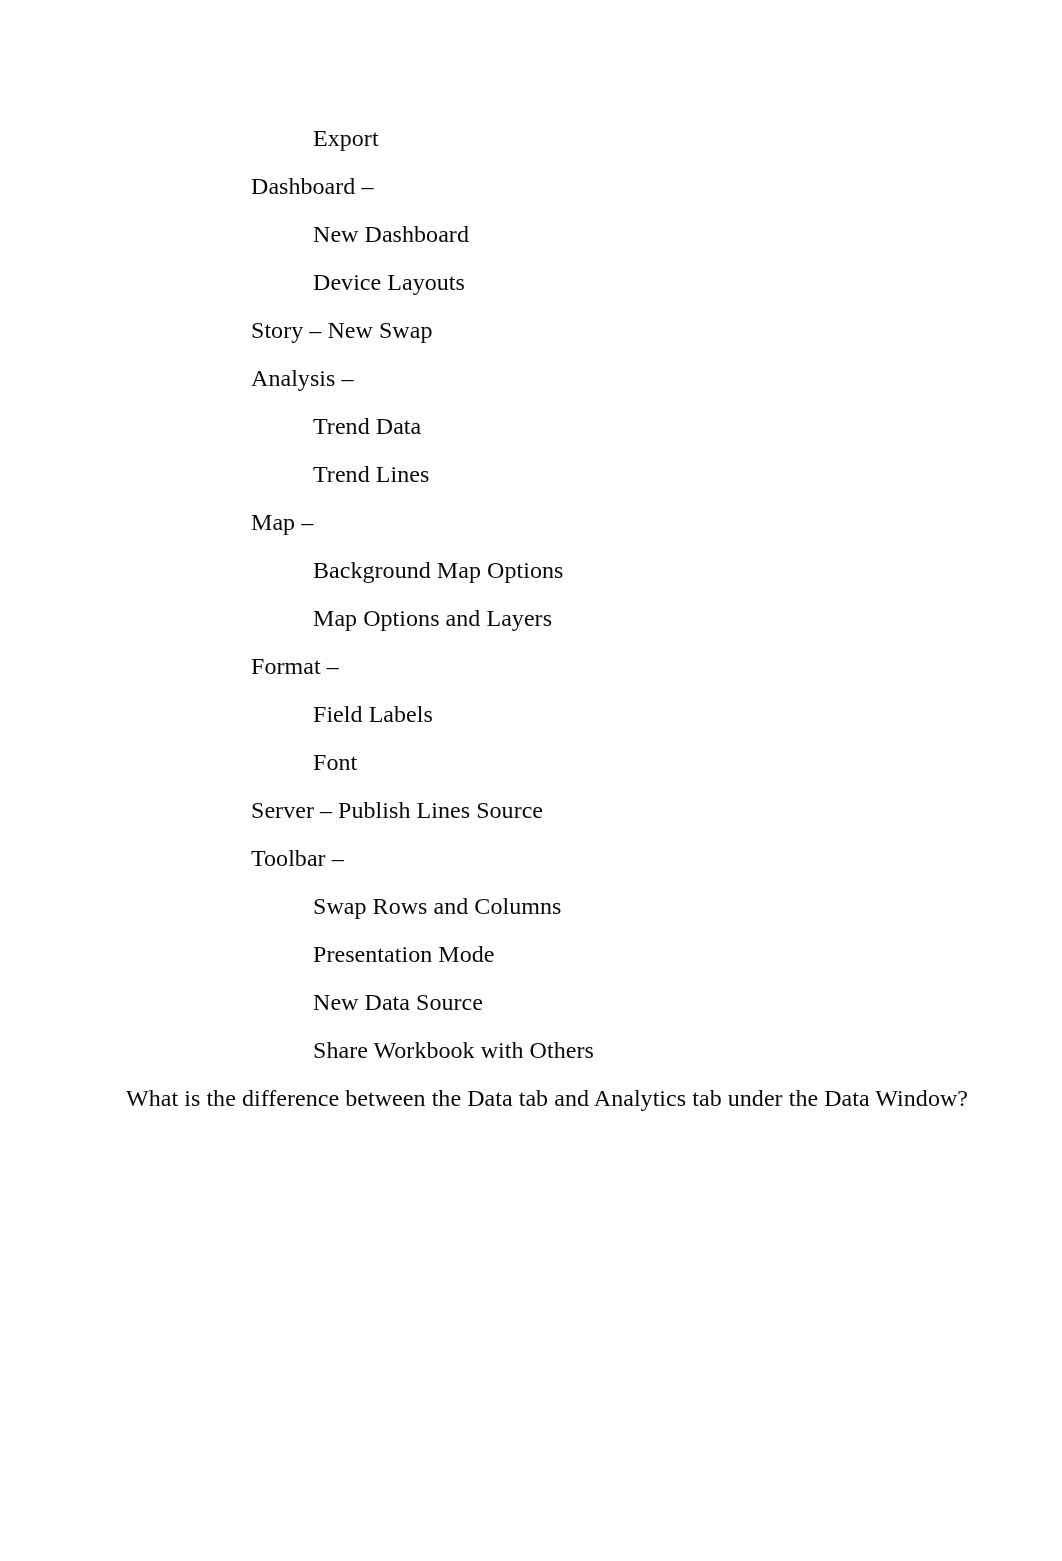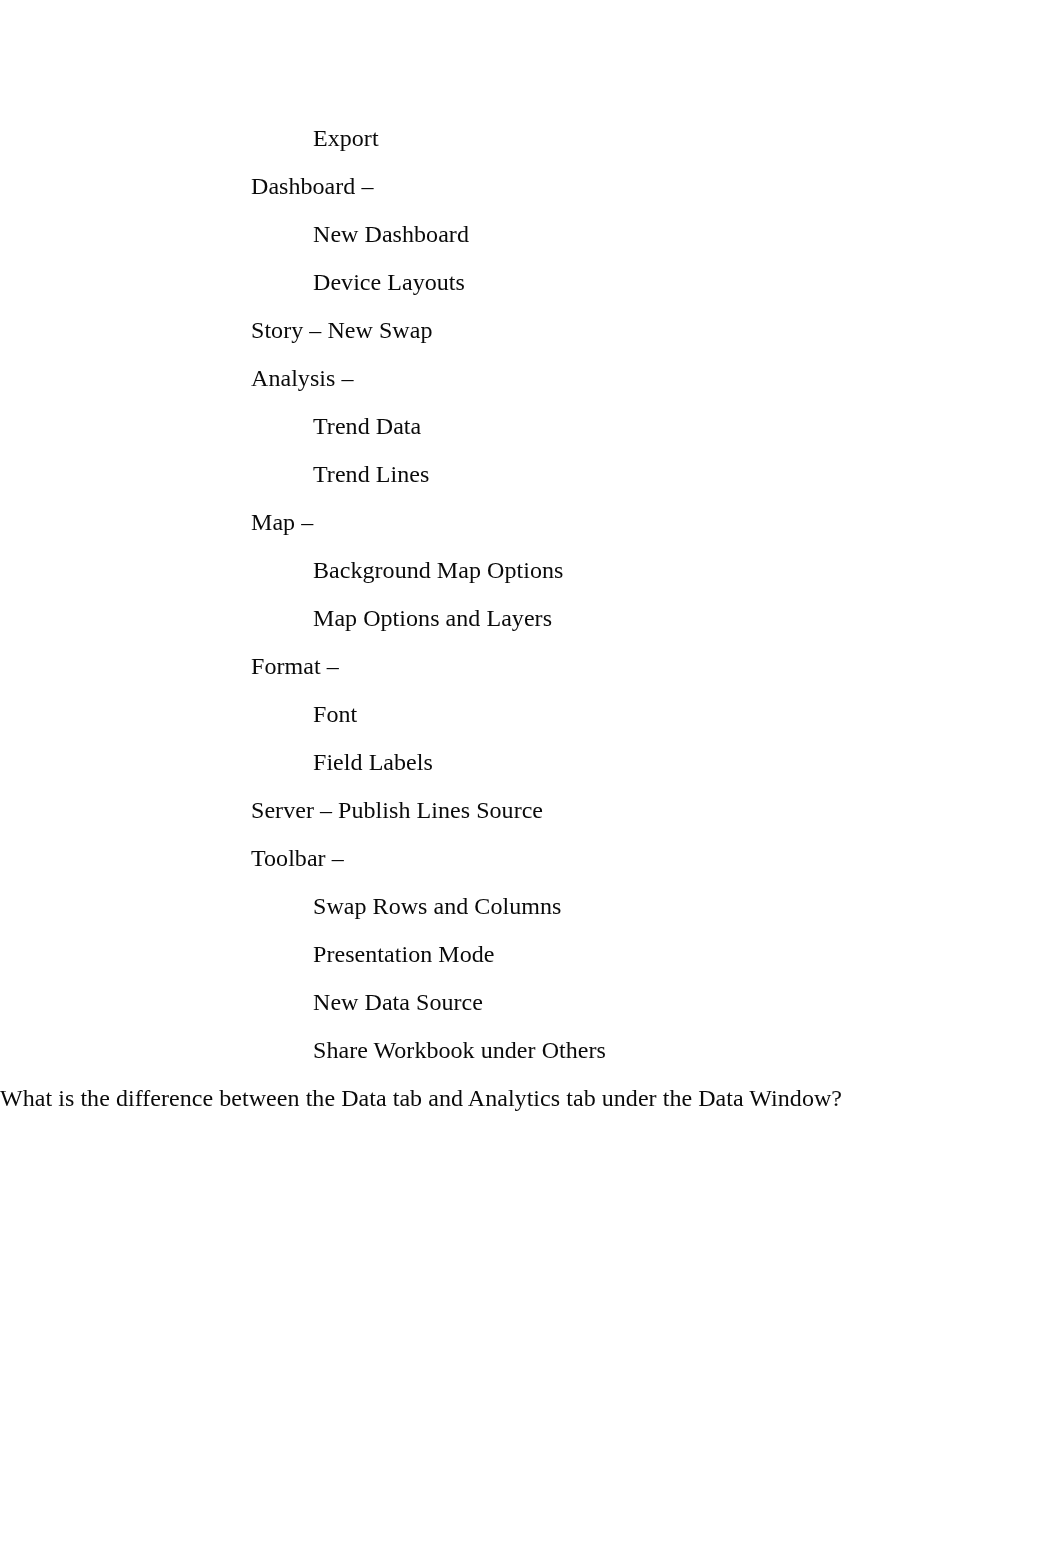--- a/index.html
+++ b/index.html
@@ -28,21 +28,21 @@
   }
   .line {
     font-size: 24px;
     line-height: 48px;
     height: 48px;
     white-space: pre;
     letter-spacing: 0.05px;
     color: #0a0a0a;
   }
   
-  .lvl-0 { }
+  .lvl-0 { padding-left: 126px; }
   .lvl-1 { padding-left: 251px; }
   .lvl-2 { padding-left: 313px; }
 
   
   .top-pad { height: 114px; }
 </style>
 </head>
 <body>
 
 <div id="page" style="background: rgb(255, 255, 255);">
@@ -54,23 +54,23 @@
       <div class="line lvl-2">New Dashboard</div>
       <div class="line lvl-2">Device Layouts</div>
       <div class="line lvl-1">Story – New Swap</div>
       <div class="line lvl-1">Analysis –</div>
       <div class="line lvl-2">Trend Data</div>
       <div class="line lvl-2">Trend Lines</div>
       <div class="line lvl-1">Map –</div>
       <div class="line lvl-2">Background Map Options</div>
       <div class="line lvl-2">Map Options and Layers</div>
       <div class="line lvl-1">Format –</div>
+      <div class="line lvl-2">Field Labels</div>
       <div class="line lvl-2">Font</div>
-      <div class="line lvl-2">Field Labels</div>
       <div class="line lvl-1">Server – Publish Lines Source</div>
       <div class="line lvl-1">Toolbar –</div>
       <div class="line lvl-2">Swap Rows and Columns</div>
       <div class="line lvl-2">Presentation Mode</div>
       <div class="line lvl-2">New Data Source</div>
-      <div class="line lvl-2">Share Workbook under Others</div>
+      <div class="line lvl-2">Share Workbook with Others</div>
       <div class="line lvl-0">What is the difference between the Data tab and Analytics tab under the Data Window?</div>
     </div>
 </div>
 
 </body></html>

